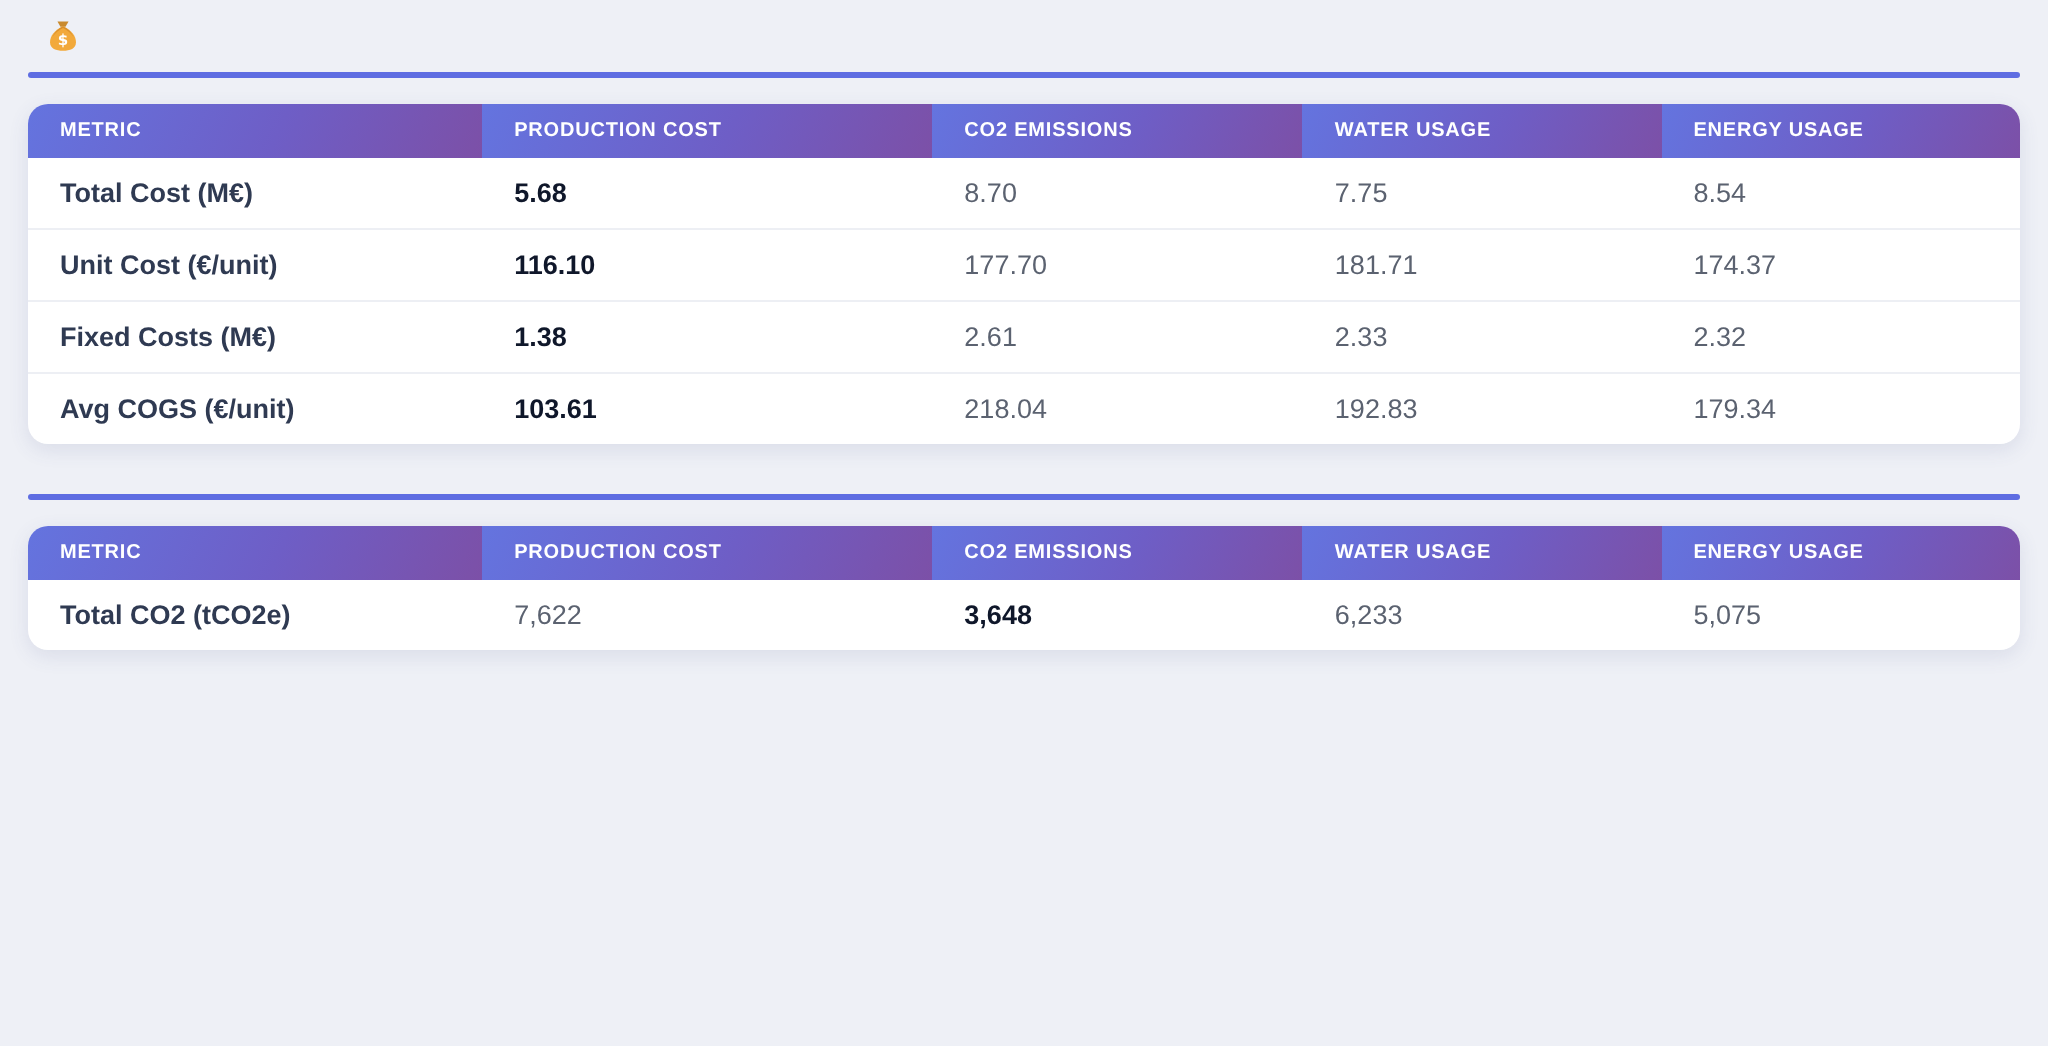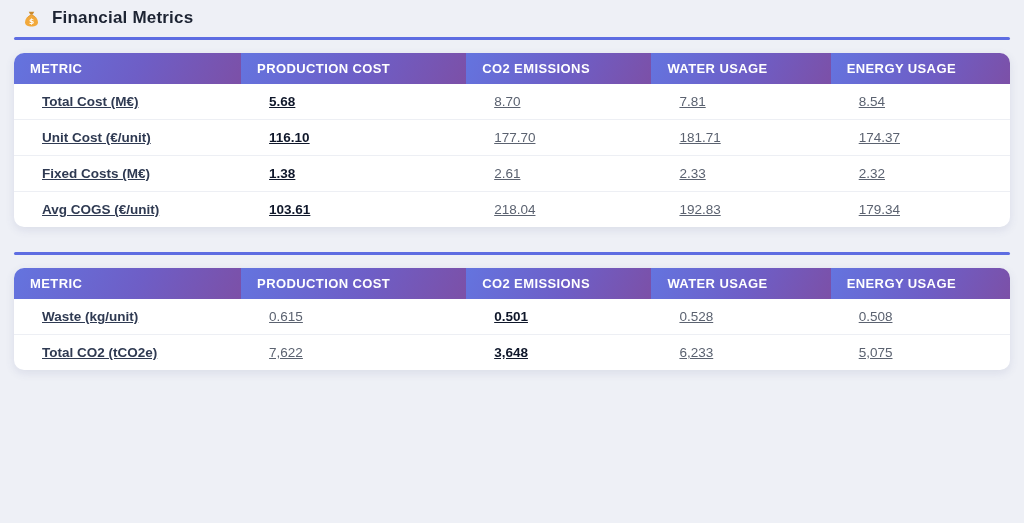--- a/index.html
+++ b/index.html
@@ -28,49 +28,47 @@
     box-shadow: 0 3px 10px rgba(70, 80, 140, 0.12);
     margin-bottom: 25px;
   }
 
   table { width: 100%; border-collapse: collapse; table-layout: fixed; }
   col.c1 { width: 22.8%; } col.c2 { width: 22.6%; }
   col.c3 { width: 18.6%; } col.c4 { width: 18%; } col.c5 { width: 18%; }
 
   th {
     background-image: linear-gradient(115deg, #6474df 0%, #6e5ec6 55%, #7c50a7 100%);
-    color: #ffffff; font-size: 13px; font-weight: 700; letter-spacing: 0.4px;
+    color: #ffffff; font-size: 10px; font-weight: 700; letter-spacing: 0.4px;
     text-align: left; text-transform: uppercase;
     padding: 8px 16px; height: 25px;
   }
   td {
-    padding: 10px 28px; font-size: 13.5px; color: #5b6270;
+    padding: 10px 16px; font-size: 13.5px; color: #5b6270;
     border-top: 1px solid #edeff4;
-    text-decoration: underline;
   }
   tbody tr:first-child td { border-top: none; }
   td.metric-label { font-weight: 700; color: #2f3a52; }
   td.hl { color: #0f172a; font-weight: 600; }
 </style>
 </head>
 <body>
 
 <div class="page">
 
   <div class="section">
     <div class="section-header">
       <span class="section-icon">
         <svg viewBox="0 0 24 24" width="19" height="19">
           <path d="M8.5 3.5 L15.5 3.5 L13.6 6.8 L10.4 6.8 Z" fill="#c98a2e"></path>
           <path d="M12 6.5 C6.5 9 3.8 12.8 3.8 16.6 C3.8 20.6 7.6 22 12 22 C16.4 22 20.2 20.6 20.2 16.6 C20.2 12.8 17.5 9 12 6.5 Z" fill="#f2a93b"></path>
           <path d="M12 6.5 C9 8 6.6 10.5 5.3 13.2 C7 10.9 9.3 8.9 12 7.6 C14.7 8.9 17 10.9 18.7 13.2 C17.4 10.5 15 8 12 6.5 Z" fill="#d98f2b"></path>
           <text x="12" y="18.4" text-anchor="middle" font-size="9.5" font-weight="bold" fill="#ffffff" font-family="'DejaVu Sans', sans-serif">$</text>
         </svg>
       </span>
-      <span class="section-title">Financial Metrics</span>
     </div>
     <div class="divider"></div>
     <div class="card">
       <table>
         <colgroup>
             <col class="c1">
             <col class="c2">
             <col class="c3">
             <col class="c4">
             <col class="c5">
@@ -82,21 +80,21 @@
               <th>CO2 EMISSIONS</th>
               <th>WATER USAGE</th>
               <th>ENERGY USAGE</th>
             </tr>
           </thead>
         <tbody>
             <tr>
               <td class="metric-label">Total Cost (M€)</td>
               <td class="hl">5.68</td>
               <td>8.70</td>
-              <td>7.81</td>
+              <td>7.75</td>
               <td>8.54</td>
             </tr>
             <tr>
               <td class="metric-label">Unit Cost (€/unit)</td>
               <td class="hl">116.10</td>
               <td>177.70</td>
               <td>181.71</td>
               <td>174.37</td>
             </tr>
             <tr>
@@ -133,27 +131,20 @@
             <tr>
               <th>METRIC</th>
               <th>PRODUCTION COST</th>
               <th>CO2 EMISSIONS</th>
               <th>WATER USAGE</th>
               <th>ENERGY USAGE</th>
             </tr>
           </thead>
         <tbody>
             <tr>
-              <td class="metric-label">Waste (kg/unit)</td>
-              <td>0.615</td>
-              <td class="hl">0.501</td>
-              <td>0.528</td>
-              <td>0.508</td>
-            </tr>
-            <tr>
               <td class="metric-label">Total CO2 (tCO2e)</td>
               <td>7,622</td>
               <td class="hl">3,648</td>
               <td>6,233</td>
               <td>5,075</td>
             </tr>
           </tbody>
       </table>
     </div>
   </div>

